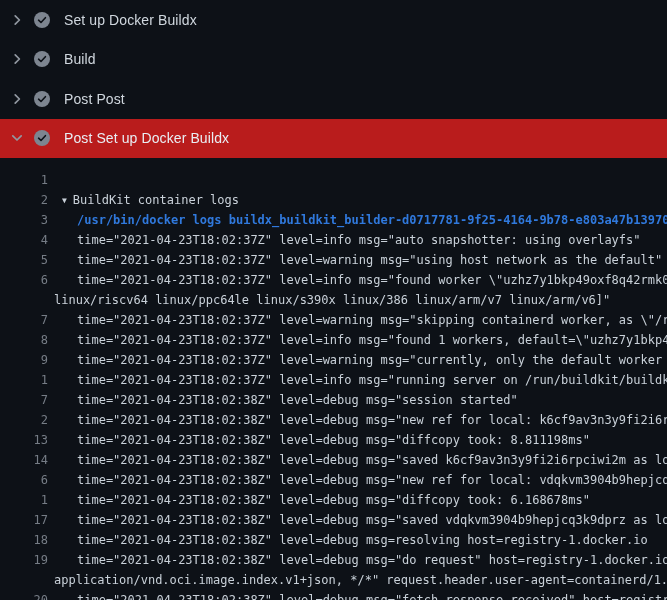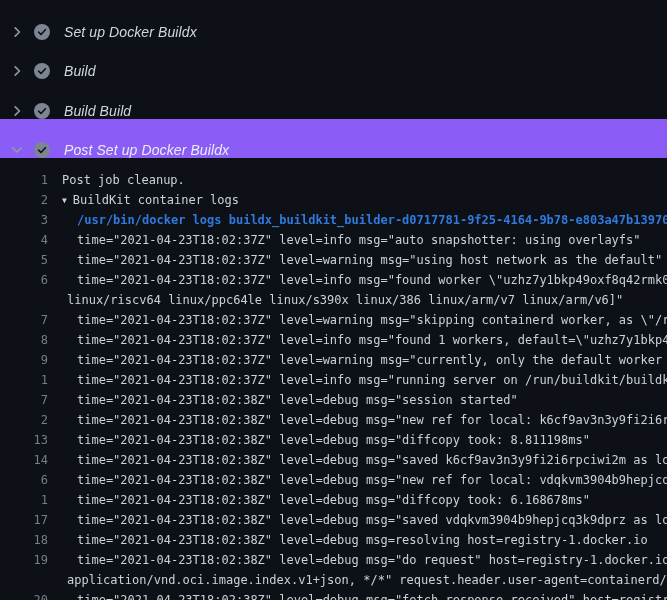--- a/index.html
+++ b/index.html
@@ -8,26 +8,25 @@
     background: #0d1117;
     font-family: "Liberation Sans", sans-serif;
     position: relative;
   }
   .viewer { width: 667px; height: 600px; overflow: hidden; }
 
   
   .step-header {
     height: 39.5px;
     display: flex;
-    align-items: flex-end;
+    align-items: center;
     padding-left: 9px;
     cursor: pointer;
-    font-style: italic;
   }
-  .step-header.active { background: #8b5cf6; }
+  .step-header.active { background: #b91c1c; }
   .step-header .chev {
     width: 16px; height: 16px;
     display: flex; align-items: center; justify-content: center;
     flex: 0 0 16px;
   }
   .step-header .check {
     width: 16px; height: 16px;
     margin-left: 9px;
     flex: 0 0 16px;
   }
@@ -55,21 +54,21 @@
   .log-row .num {
     flex: 0 0 48px;
     width: 48px;
     text-align: right;
     color: #767d86;
     cursor: pointer;
   }
   .log-row .content { margin-left: 14px; color: #c9d1d9; }
   .log-row.kind-log .content,
   .log-row.kind-command .content { margin-left: 29px; }
-  .log-row.kind-wrap .content { margin-left: 19px; }
+  .log-row.kind-wrap .content { margin-left: 6px; }
   .log-row.kind-command .content { color: #3079dd; font-weight: bold; }
   .log-row.kind-group .content { cursor: pointer; }
   .log-row .tri {
     display: inline-block;
     font-size: 8px;
     vertical-align: 1.5px;
     margin-right: 6px;
     color: #c9d1d9;
   }
 </style>
@@ -105,37 +104,37 @@
       <div class="step-header">
         <span class="chev">
           <svg width="16" height="16" viewBox="0 0 16 16">
             <path d="M6.2 3.8 L10.4 8 L6.2 12.2" fill="none" stroke="#9198a1" stroke-width="1.7" stroke-linecap="round" stroke-linejoin="round"></path>
           </svg>
         </span>
         <span class="check"><svg width="16" height="16" viewBox="0 0 16 16">
             <circle cx="8" cy="8" r="8" fill="#7d8590"></circle>
             <path d="M4.6 8.2 L7 10.5 L11.4 5.7" fill="none" stroke="#0d1117" stroke-width="1.6" stroke-linecap="round" stroke-linejoin="round"></path>
           </svg></span>
-        <span class="step-label">Build Build</span>
+        <span class="step-label">Post Post</span>
       </div>
       <div class="step-header active">
         <span class="chev">
           <svg width="16" height="16" viewBox="0 0 16 16">
             <path d="M3.8 5.8 L8 10 L12.2 5.8" fill="none" stroke="#9198a1" stroke-width="1.7" stroke-linecap="round" stroke-linejoin="round"></path>
           </svg>
         </span>
         <span class="check"><svg width="16" height="16" viewBox="0 0 16 16">
             <circle cx="8" cy="8" r="8" fill="#7d8590"></circle>
             <path d="M4.6 8.2 L7 10.5 L11.4 5.7" fill="none" stroke="#0d1117" stroke-width="1.6" stroke-linecap="round" stroke-linejoin="round"></path>
           </svg></span>
         <span class="step-label">Post Set up Docker Buildx</span>
       </div>
     </div>
   <div id="log" class="log-area">
-      <div class="log-row kind-plain"><span class="num">1</span><span class="content">Post job cleanup.</span></div>
+      <div class="log-row kind-plain"><span class="num">1</span></div>
       <div class="log-row kind-group"><span class="num">2</span><span class="content"><span class="tri">▼</span><span>BuildKit container logs</span></span></div>
       <div class="log-row kind-command"><span class="num">3</span><span class="content">/usr/bin/docker logs buildx_buildkit_builder-d0717781-9f25-4164-9b78-e803a47b13970</span></div>
       <div class="log-row kind-log"><span class="num">4</span><span class="content">time="2021-04-23T18:02:37Z" level=info msg="auto snapshotter: using overlayfs"</span></div>
       <div class="log-row kind-log"><span class="num">5</span><span class="content">time="2021-04-23T18:02:37Z" level=warning msg="using host network as the default"</span></div>
       <div class="log-row kind-log"><span class="num">6</span><span class="content">time="2021-04-23T18:02:37Z" level=info msg="found worker \"uzhz7y1bkp49oxf8q42rmk0xjd</span></div>
       <div class="log-row kind-wrap"><span class="num"></span><span class="content">linux/riscv64 linux/ppc64le linux/s390x linux/386 linux/arm/v7 linux/arm/v6]"</span></div>
       <div class="log-row kind-log"><span class="num">7</span><span class="content">time="2021-04-23T18:02:37Z" level=warning msg="skipping containerd worker, as \"/run/c</span></div>
       <div class="log-row kind-log"><span class="num">8</span><span class="content">time="2021-04-23T18:02:37Z" level=info msg="found 1 workers, default=\"uzhz7y1bkp49oxf</span></div>
       <div class="log-row kind-log"><span class="num">9</span><span class="content">time="2021-04-23T18:02:37Z" level=warning msg="currently, only the default worker can b</span></div>
       <div class="log-row kind-log"><span class="num">1</span><span class="content">time="2021-04-23T18:02:37Z" level=info msg="running server on /run/buildkit/buildkitd.s</span></div>

